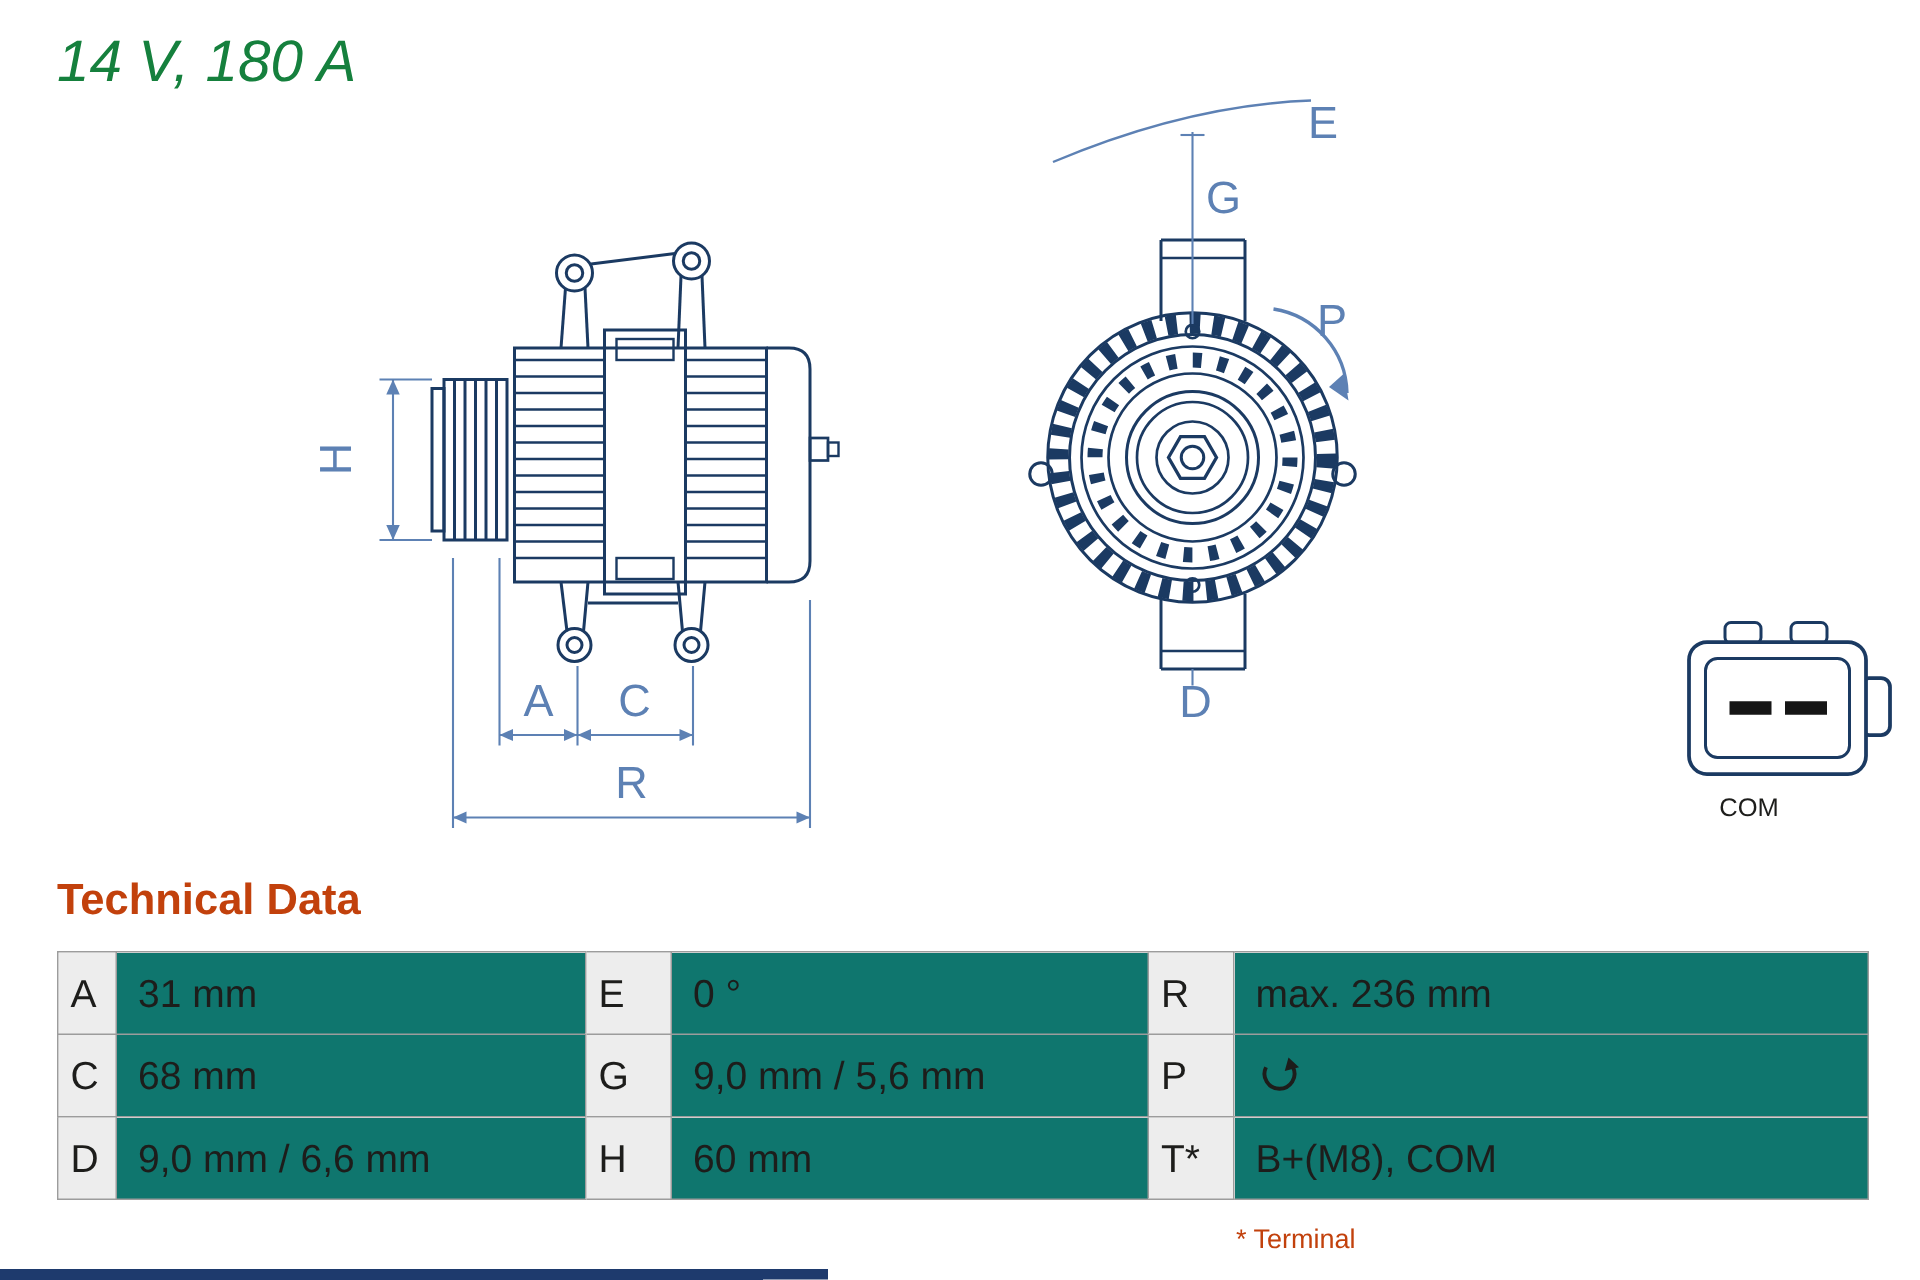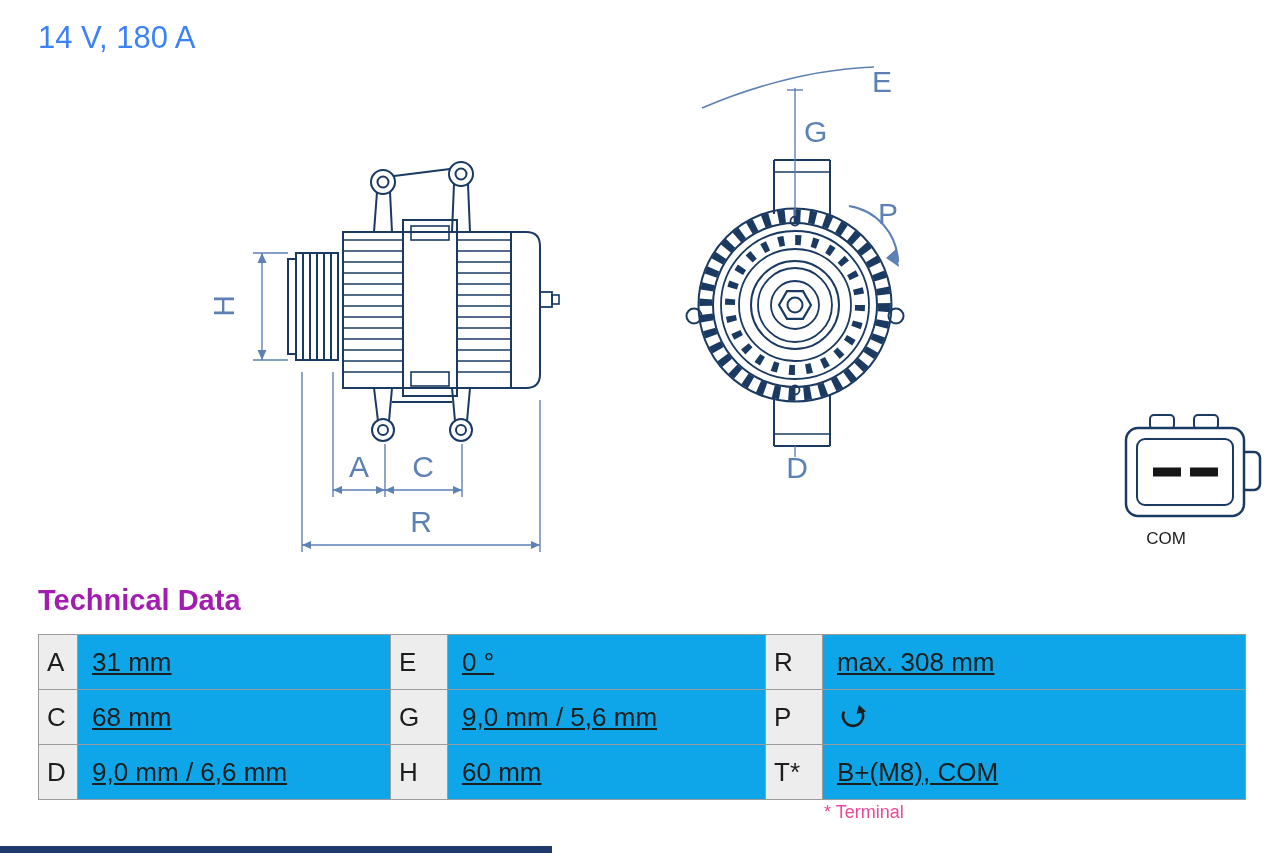--- a/index.html
+++ b/index.html
@@ -1,32 +1,32 @@
 <!DOCTYPE html>
 <html><head>
 <meta charset="utf-8">
 <style>
   html,body{margin:0;padding:0;}
   body{
     width:1280px;height:853px;position:relative;background:#ffffff;
     font-family:"Liberation Sans",sans-serif;color:#1d1d1b;overflow:hidden;
   }
   .rating{
-    position:absolute;left:38px;top:20px;font-size:31px;color:#3b82f6;
+    position:absolute;left:38px;top:20px;font-size:39px;color:#15803d;font-style:italic;
   }
   svg.diagram{position:absolute;left:0;top:0;}
   .tech{position:absolute;left:38px;top:584px;width:1207px;}
-  .tech h2{font-size:29px;font-weight:bold;margin:0 0 17px 0;color:#a21caf;}
+  .tech h2{font-size:29px;font-weight:bold;margin:0 0 17px 0;color:#c2410c;}
   table.specs{border-collapse:collapse;width:1207px;font-size:26px;color:#1d1d1b;table-layout:fixed;}
   table.specs td{height:54px;border-top:1px solid #9c9c9c;border-bottom:1px solid #9c9c9c;overflow:hidden;white-space:nowrap;}
   td.k{background:#ededed;border-left:1px solid #9c9c9c;border-right:1px solid #9c9c9c;padding:0 6px 0 8px;}
-  td.v{background:#0ea5e9;padding:0 10px 0 14px;text-decoration:underline;}
+  td.v{background:#0f766e;padding:0 10px 0 14px;}
   td.v.last{border-right:1px solid #9c9c9c;}
   .rot-icon{vertical-align:middle;display:inline-block;}
-  .footnote{font-size:18px;margin-top:2px;margin-left:786px;color:#ec4899;}
+  .footnote{font-size:18px;margin-top:16px;margin-left:786px;color:#c2410c;}
   .bottom-bar{position:absolute;left:0;bottom:0;width:552px;height:7px;background:#1e3a6d;}
 </style>
 </head>
 <body>
 
 <div class="rating">14 V, 180 A</div>
 
 <svg class="diagram" width="1280" height="580" viewBox="0 0 1280 580">
 
   <g stroke="#1b3a62" fill="none" stroke-width="2">
@@ -216,21 +216,21 @@
       <col style="width:57px">
         <col style="width:423px">
     </colgroup>
     <tbody>
       <tr>
         <td class="k">A</td>
         <td class="v">31 mm</td>
         <td class="k">E</td>
         <td class="v">0 °</td>
         <td class="k">R</td>
-        <td class="v last">max. 308 mm</td>
+        <td class="v last">max. 236 mm</td>
       </tr>
       <tr>
         <td class="k">C</td>
         <td class="v">68 mm</td>
         <td class="k">G</td>
         <td class="v">9,0 mm / 5,6 mm</td>
         <td class="k">P</td>
         <td class="v last">
           <svg class="rot-icon" width="32" height="32" viewBox="0 0 32 32">
             <path d="M 7 9.5 A 10 10 0 1 0 25 9.5" fill="none" stroke="#1d1d1b" stroke-width="2.6"></path>

